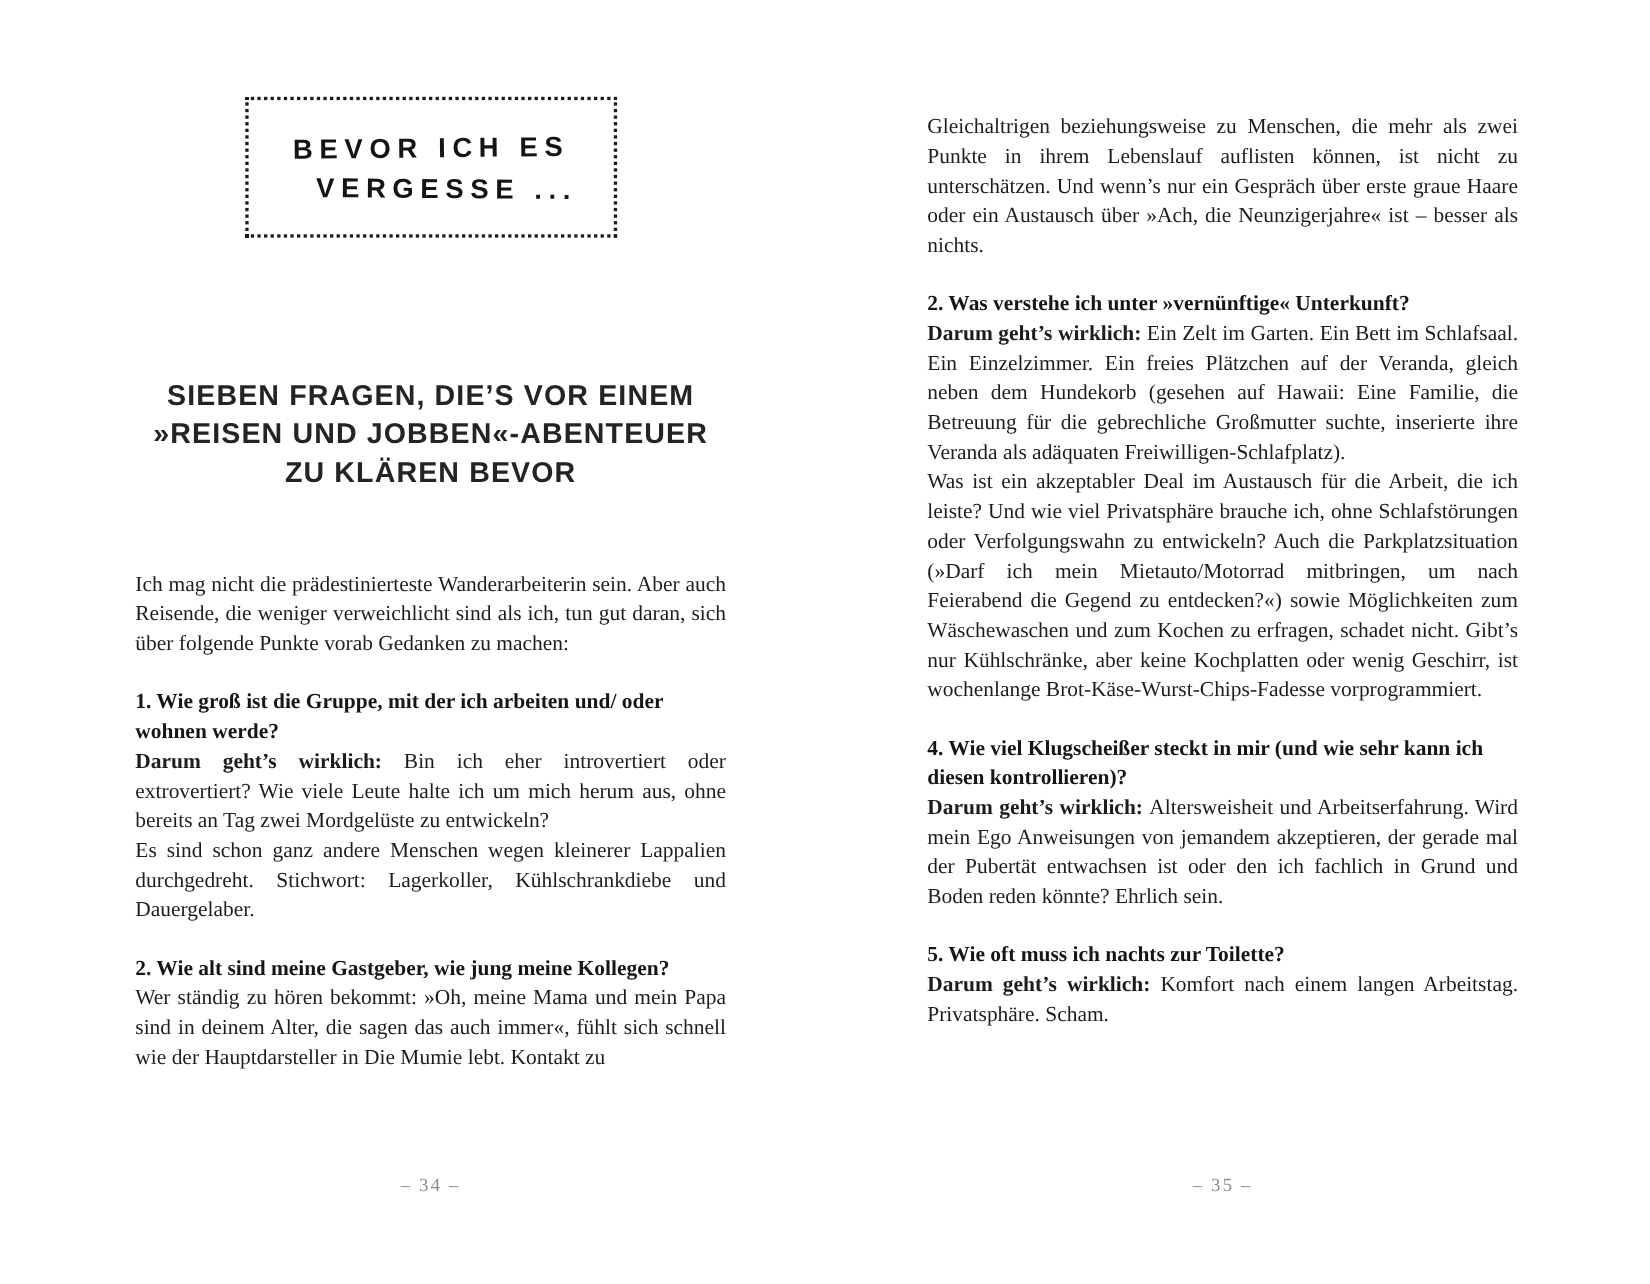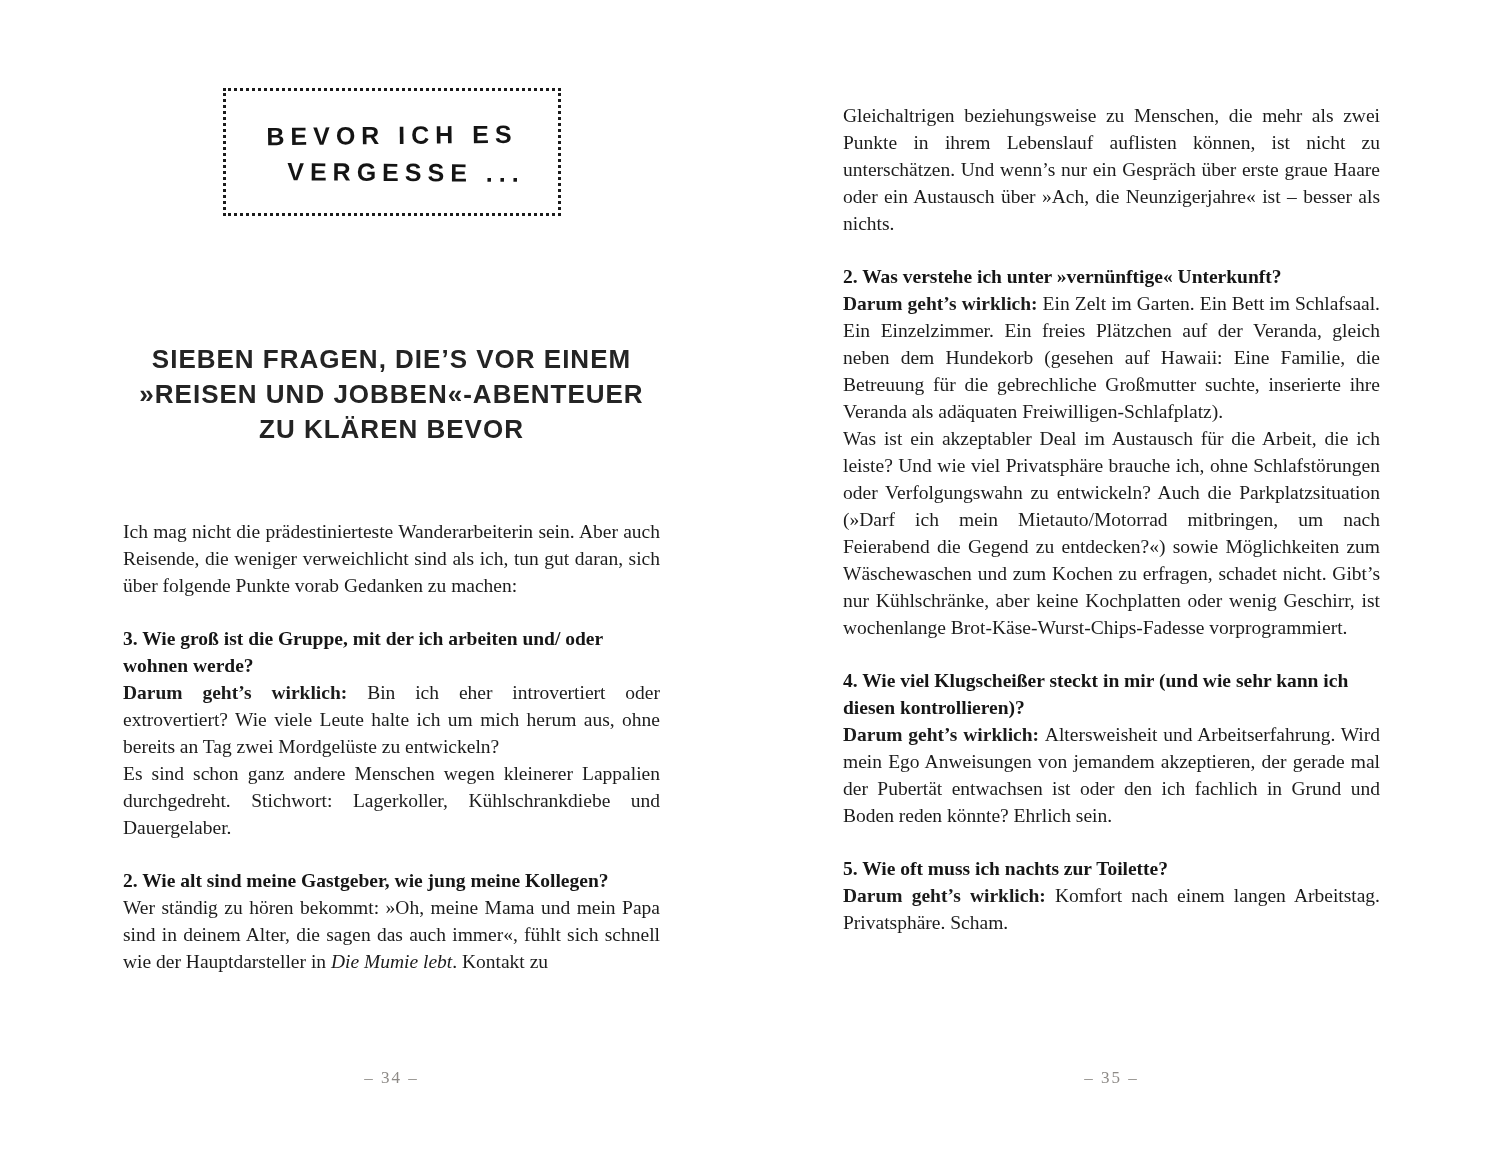--- a/index.html
+++ b/index.html
@@ -61,21 +61,21 @@
   .sec-title {
     font-family: "Liberation Serif", serif;
     font-size: 19.5px;
     line-height: 27px;
     font-weight: 700;
     text-align: left;
     color: #161616;
   }
   .para { margin: 0; }
   .seg-b { font-weight: 700; }
-  .seg-i { font-style: italic; }
+  .seg-i { }
   .seg-n { }
 
   
   .page-number {
     position: absolute;
     top: 1068px;
     width: 537px;
     text-align: center;
     font-family: "Liberation Serif", serif;
     font-size: 17px;
@@ -99,21 +99,21 @@
 
     <h1 class="chapter-heading">
       <div class="h-line">SIEBEN FRAGEN, DIE’S VOR EINEM</div>
       <div class="h-line">»REISEN UND JOBBEN«-ABENTEUER</div>
       <div class="h-line">ZU KLÄREN BEVOR</div>
     </h1>
 
     <p class="body-text intro">Ich mag nicht die prädestinierteste Wanderarbeiterin sein. Aber auch Reisende, die weniger verweichlicht sind als ich, tun gut daran, sich über folgende Punkte vorab Gedanken zu machen:</p>
 
     <section class="sec">
-      <h2 class="sec-title">3. Wie groß ist die Gruppe, mit der ich arbeiten und/ oder wohnen werde?</h2>
+      <h2 class="sec-title">1. Wie groß ist die Gruppe, mit der ich arbeiten und/ oder wohnen werde?</h2>
       <div class="body-text">
           <p class="para"><span class="seg-b">Darum geht’s wirklich: </span><span class="seg-n">Bin ich eher introvertiert oder extrovertiert? Wie viele Leute halte ich um mich herum aus, ohne bereits an Tag zwei Mordgelüste zu entwickeln?</span></p>
           <p class="para"><span class="seg-n">Es sind schon ganz andere Menschen wegen kleinerer Lappalien durchgedreht. Stichwort: Lagerkoller, Kühlschrankdiebe und Dauergelaber.</span></p>
         </div>
     </section>
 
     <section class="sec">
       <h2 class="sec-title">2. Wie alt sind meine Gastgeber, wie jung meine Kollegen?</h2>
       <div class="body-text">
           <p class="para"><span class="seg-n">Wer ständig zu hören bekommt: »Oh, meine Mama und mein Papa sind in deinem Alter, die sagen das auch immer«, fühlt sich schnell wie der Hauptdarsteller in </span><span class="seg-i">Die Mumie lebt</span><span class="seg-n">. Kontakt zu</span></p>

